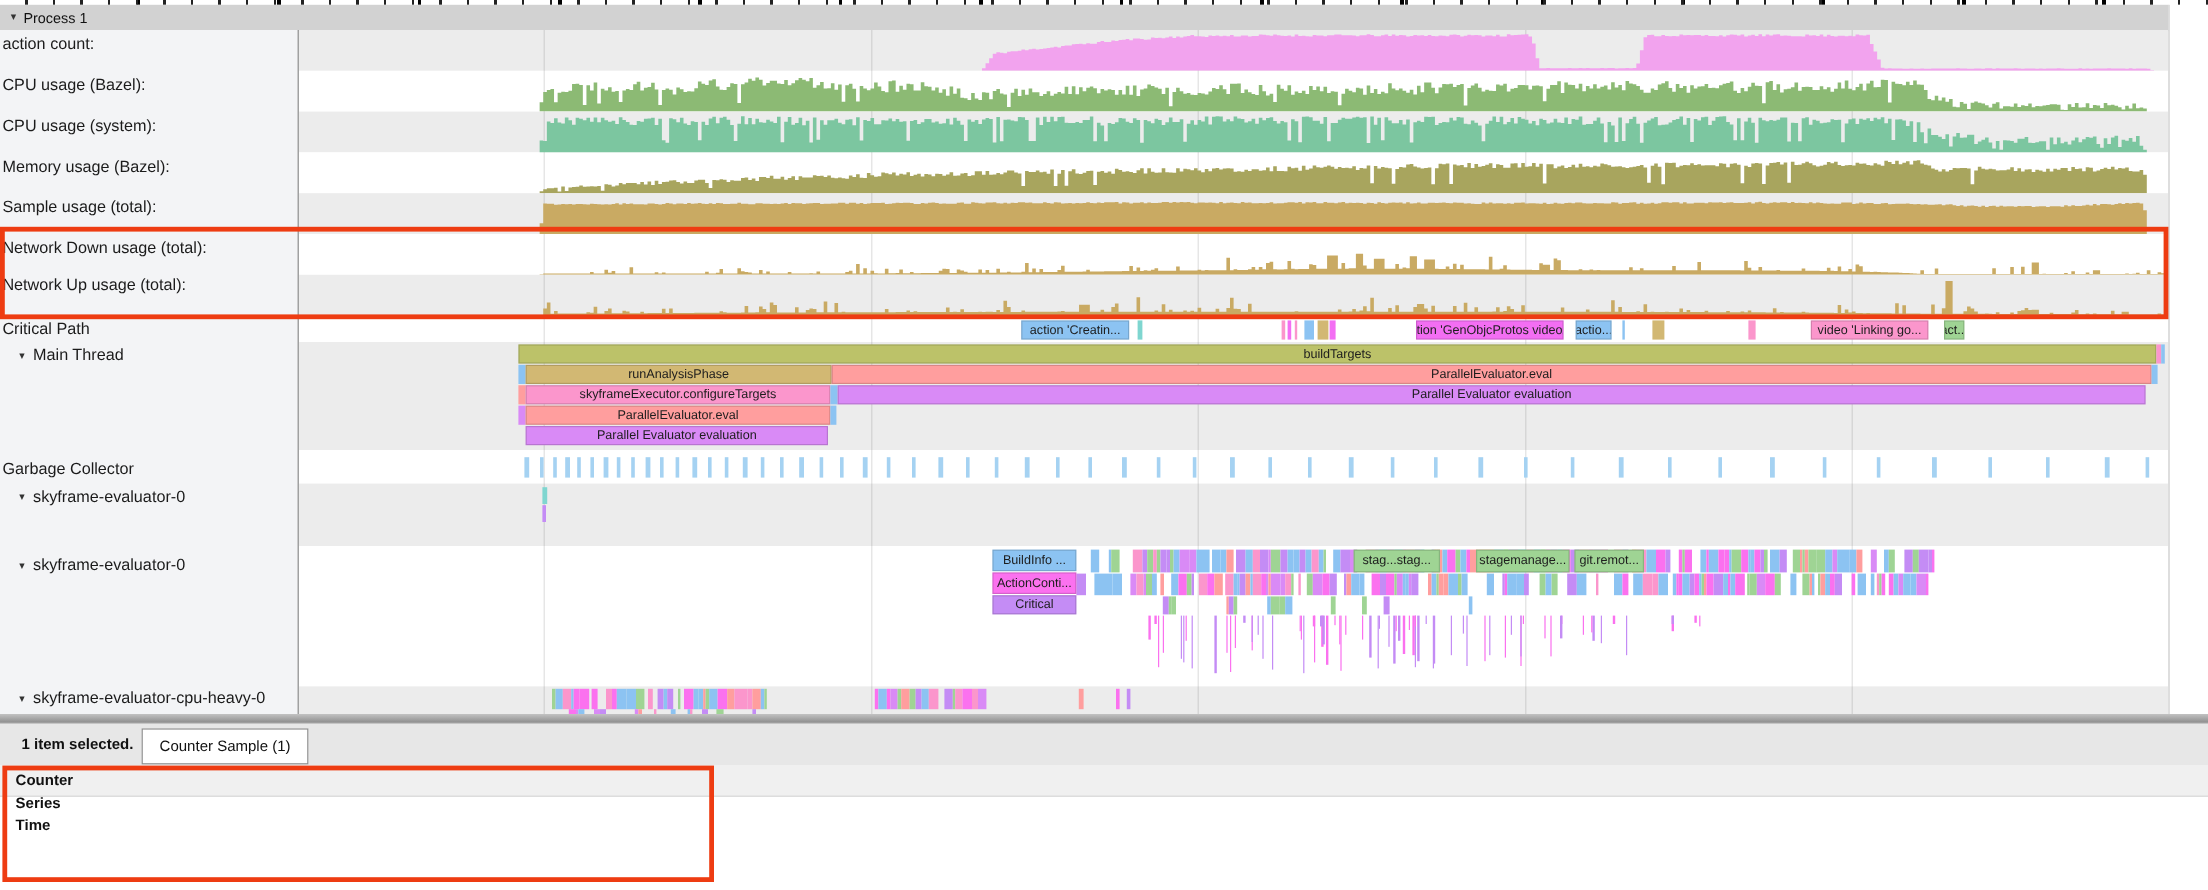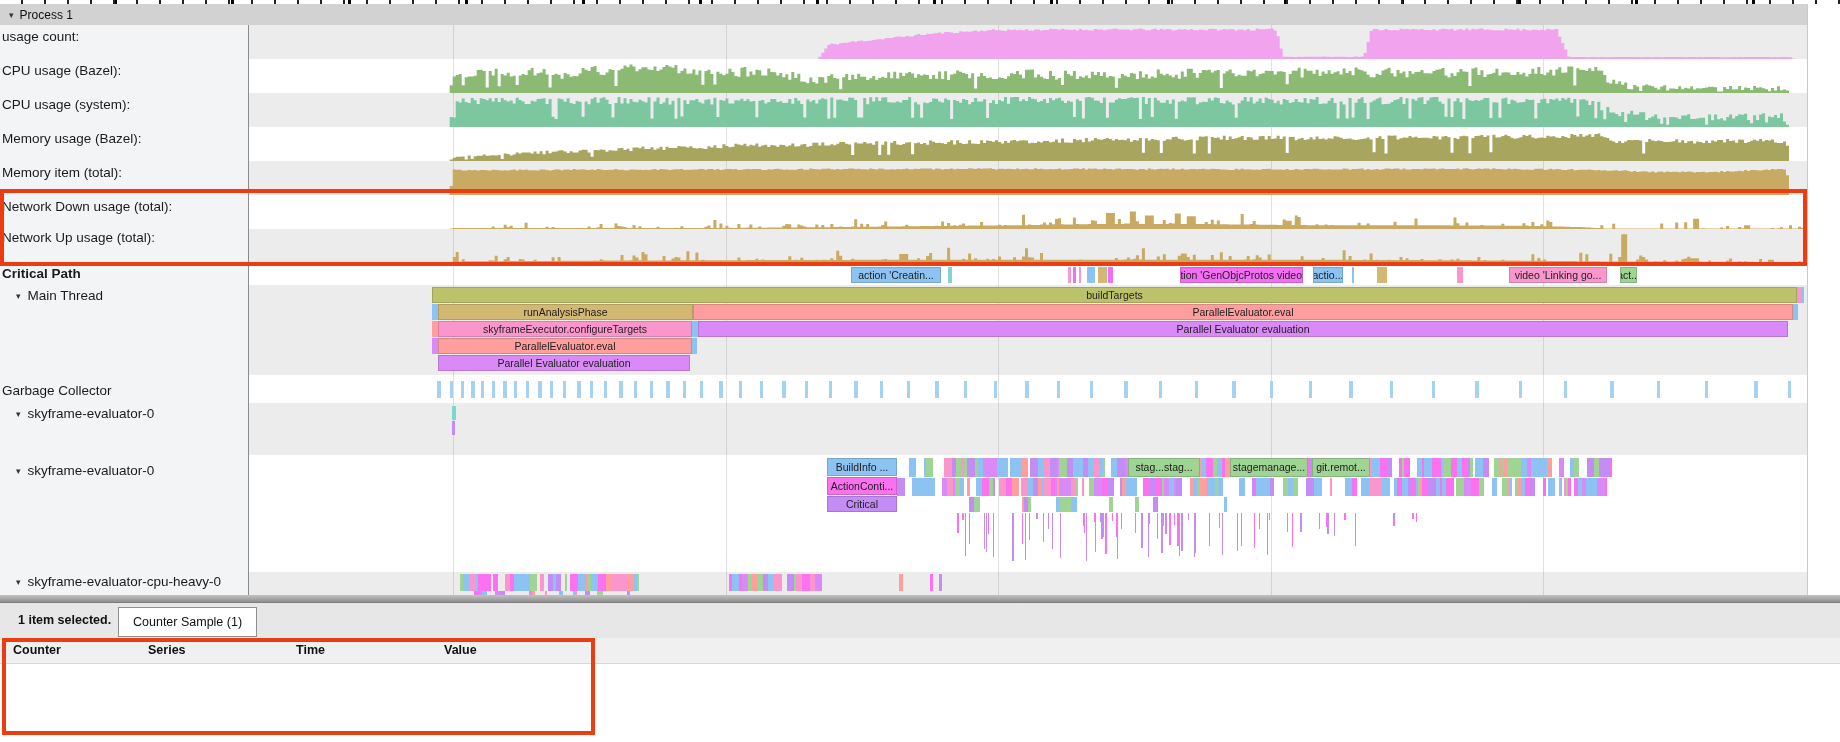--- a/index.html
+++ b/index.html
@@ -35,49 +35,49 @@
   
   .bottom-panel{position:absolute;left:0;top:595px;width:1840px;height:147px;background:#fff;}
   .separator{position:absolute;left:0;top:0;width:1840px;height:7px;
      background:linear-gradient(#c2c2c2,#8f8f8f);border-bottom:1px solid #7d7d7d;}
   .toolbar{position:absolute;left:0;top:8px;width:1840px;height:35px;background:#e7e7e7;}
   .status{position:absolute;left:18px;top:0;height:35px;line-height:35px;font-size:12.5px;font-weight:bold;color:#111;}
   .tab{position:absolute;left:118px;top:4px;height:30px;box-sizing:border-box;background:#fff;
      border:1px solid #8f8f8f;font-size:12.5px;color:#111;display:flex;align-items:center;
      padding:0 14px;z-index:2;}
   .tbl-header{position:absolute;left:0;top:43px;width:1840px;height:25px;background:#f0f0f0;
-     border-bottom:1px solid #d8d8d8;display:flex;font-size:12.5px;font-weight:bold;color:#111;}
+     border-bottom:1px solid #d8d8d8;display:flex;font-size:12.5px;font-weight:bold;color:#111;flex-direction:column;}
   .tbl-header .cell{padding:5px 0 0 13px;box-sizing:border-box;}
   .tbl-body{position:absolute;left:0;top:68px;width:1840px;height:79px;background:#fff;display:flex;
      font-size:12.5px;color:#161616;}
   .tbl-body .cell{padding:8px 10px 0 13px;box-sizing:border-box;line-height:18px;}
   .c0{width:135px;} .c1{width:148px;} .c2{width:148px;} .c3{width:220px;}
   #ann2{left:2px;top:43px;width:585px;height:89px;}
 </style>
 </head>
 <body>
 
 <div class="app">
 
   <div class="ruler"></div>
 
   <div class="process-header">
     <span class="arrow">▾</span>
     <span>Process 1</span>
   </div>
 
   <div class="sidebar">
-    <div class="side-label" style="top:4px;">usage count:</div>
+    <div class="side-label" style="top:4px;">action count:</div>
     <div class="side-label" style="top:38px;">CPU usage (Bazel):</div>
     <div class="side-label" style="top:72px;">CPU usage (system):</div>
     <div class="side-label" style="top:106px;">Memory usage (Bazel):</div>
-    <div class="side-label" style="top:140px;">Memory item (total):</div>
+    <div class="side-label" style="top:140px;">Sample usage (total):</div>
     <div class="side-label" style="top:174px;">Network Down usage (total):</div>
     <div class="side-label" style="top:205px;">Network Up usage (total):</div>
-    <div class="side-label" style="top:241px;font-weight:bold;">Critical Path</div>
+    <div class="side-label" style="top:241px;">Critical Path</div>
     <div class="side-label" style="top:263px;"><span class="arrow">▾</span><span>Main Thread</span></div>
     <div class="side-label" style="top:358px;">Garbage Collector</div>
     <div class="side-label" style="top:381px;"><span class="arrow">▾</span><span>skyframe-evaluator-0</span></div>
     <div class="side-label" style="top:438px;"><span class="arrow">▾</span><span>skyframe-evaluator-0</span></div>
     <div class="side-label" style="top:549px;"><span class="arrow">▾</span><span>skyframe-evaluator-cpu-heavy-0</span></div>
   </div>
 
   <div id="tracks">
       <div class="rowbg gray" style="top: 0px; height: 34px;"></div>
       <div class="rowbg white" style="top: 34px; height: 34px;"></div>
@@ -602,18 +602,17 @@
   <div class="bottom-panel">
     <div class="separator"></div>
     <div class="toolbar">
       <div class="status">1 item selected.</div>
       <div class="tab">Counter Sample (1)</div>
     </div>
     <div class="tbl-header">
       <div class="cell c0">Counter</div>
       <div class="cell c1">Series</div>
       <div class="cell c2">Time</div>
-      <div class="cell c3">Value</div>
     </div>
     <div class="ann" id="ann2"></div>
   </div>
 
 </div>
 
 </body></html>

